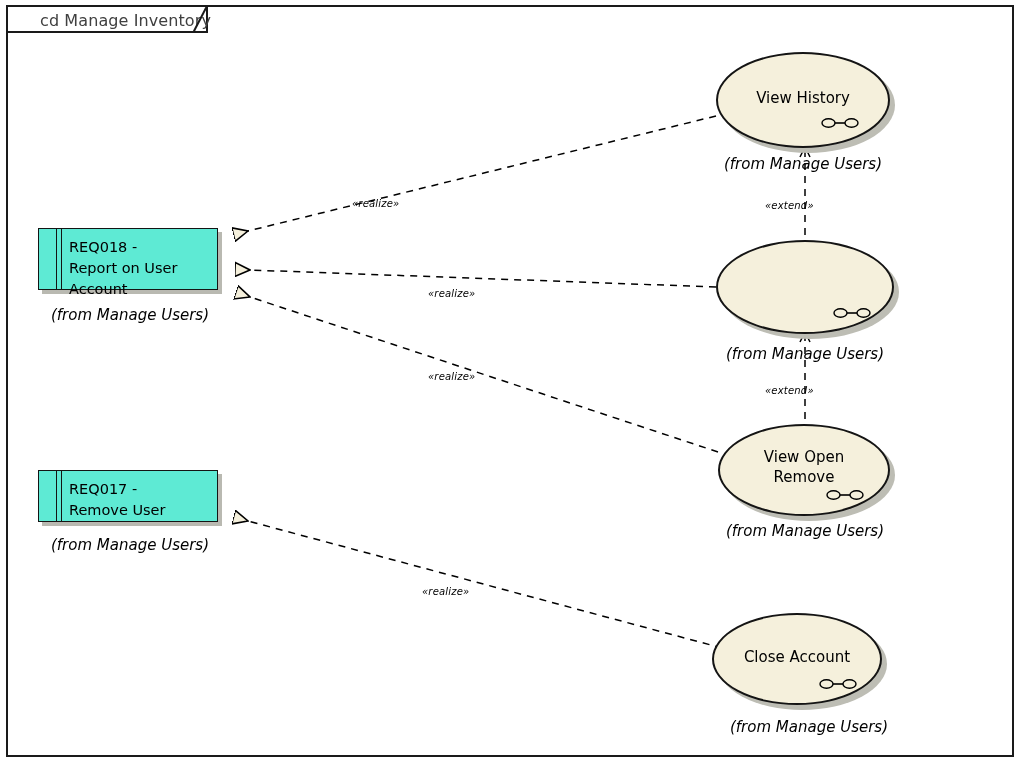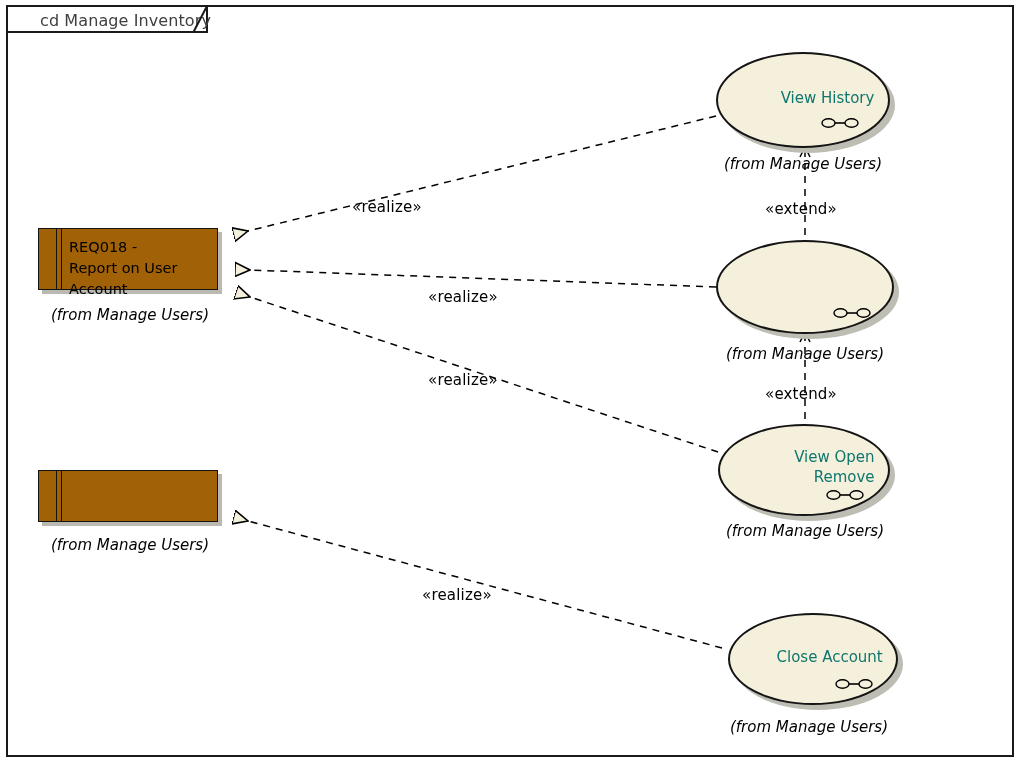--- a/index.html
+++ b/index.html
@@ -82,21 +82,21 @@
     height: 100%;
     background: #b9b9b1;
     box-sizing: border-box;
   }
   .req-body {
     position: absolute;
     left: 0;
     top: 0;
     width: 100%;
     height: 100%;
-    background: #a16207;
+    background: #5eead4;
     border: 1.6px solid #141414;
     box-sizing: border-box;
   }
   .req-tab-left {
     position: absolute;
     left: 0;
     top: 0;
     width: 18px;
     height: 100%;
     border-right: 1.6px solid #141414;
@@ -152,42 +152,43 @@
     border: 2px solid #141414;
     border-radius: 50%;
     box-sizing: border-box;
   }
   .uc-label {
     position: absolute;
     left: 8%;
     right: 8%;
     top: 50%;
     transform: translateY(-58%);
-    text-align: right;
+    text-align: center;
     font-size: 15px;
     line-height: 20px;
-    color: #0f766e;
+    color: #000000;
     white-space: pre-line;
   }
   .uc-link-icon {
     position: absolute;
     right: 17%;
     bottom: 22%;
     width: 38px;
     height: 12px;
   }
 
   
   .stereotype {
     position: absolute;
-    font-size: 15px;
+    font-size: 10px;
     color: #000000;
     white-space: nowrap;
     background: transparent;
     letter-spacing: 0.2px;
+    font-style: italic;
   }
 </style>
 </head>
 <body>
 
 <div id="diagram-frame">
 
   <div id="diagram-title-tab">
     <span id="diagram-title-label">cd Manage Inventory</span>
     <span class="tab-slash">
@@ -234,20 +235,22 @@
 Account</div>
   </div>
 </div>
 <div class="from-label" style="left:38px; top:306px; width:184px;">(from Manage Users)</div>
 
 <div class="requirement" style="left:38px; top:470px; width:180px; height:52px;">
   <div class="req-shadow"></div>
   <div class="req-body">
     <div class="req-tab-left"></div>
     <div class="req-tab-left2"></div>
+    <div class="req-text">REQ017 -
+Remove User</div>
   </div>
 </div>
 <div class="from-label" style="left:38px; top:536px; width:184px;">(from Manage Users)</div>
 
 <div class="usecase" style="left:716px; top:52px; width:174px; height:96px;">
   <div class="uc-shadow"></div>
   <div class="uc-body">
     <div class="uc-label">View History</div>
     <span class="uc-link-icon">
       <svg width="38" height="12" viewBox="0 0 38 12">
@@ -282,21 +285,21 @@
       <svg width="38" height="12" viewBox="0 0 38 12">
         <ellipse cx="7.5" cy="6" rx="6.5" ry="4.2" fill="none" stroke="#000" stroke-width="1.4"></ellipse>
         <ellipse cx="30.5" cy="6" rx="6.5" ry="4.2" fill="none" stroke="#000" stroke-width="1.4"></ellipse>
         <line x1="14" y1="6" x2="24" y2="6" stroke="#000" stroke-width="1.6"></line>
       </svg>
     </span>
   </div>
 </div>
 <div class="from-label" style="left:708px; top:522px; width:194px;">(from Manage Users)</div>
 
-<div class="usecase" style="left:728px; top:613px; width:170px; height:92px;">
+<div class="usecase" style="left:712px; top:613px; width:170px; height:92px;">
   <div class="uc-shadow"></div>
   <div class="uc-body">
     <div class="uc-label">Close Account</div>
     <span class="uc-link-icon" style="right:14%; bottom:18%;">
       <svg width="38" height="12" viewBox="0 0 38 12">
         <ellipse cx="7.5" cy="6" rx="6.5" ry="4.2" fill="none" stroke="#000" stroke-width="1.4"></ellipse>
         <ellipse cx="30.5" cy="6" rx="6.5" ry="4.2" fill="none" stroke="#000" stroke-width="1.4"></ellipse>
         <line x1="14" y1="6" x2="24" y2="6" stroke="#000" stroke-width="1.6"></line>
       </svg>
     </span>

